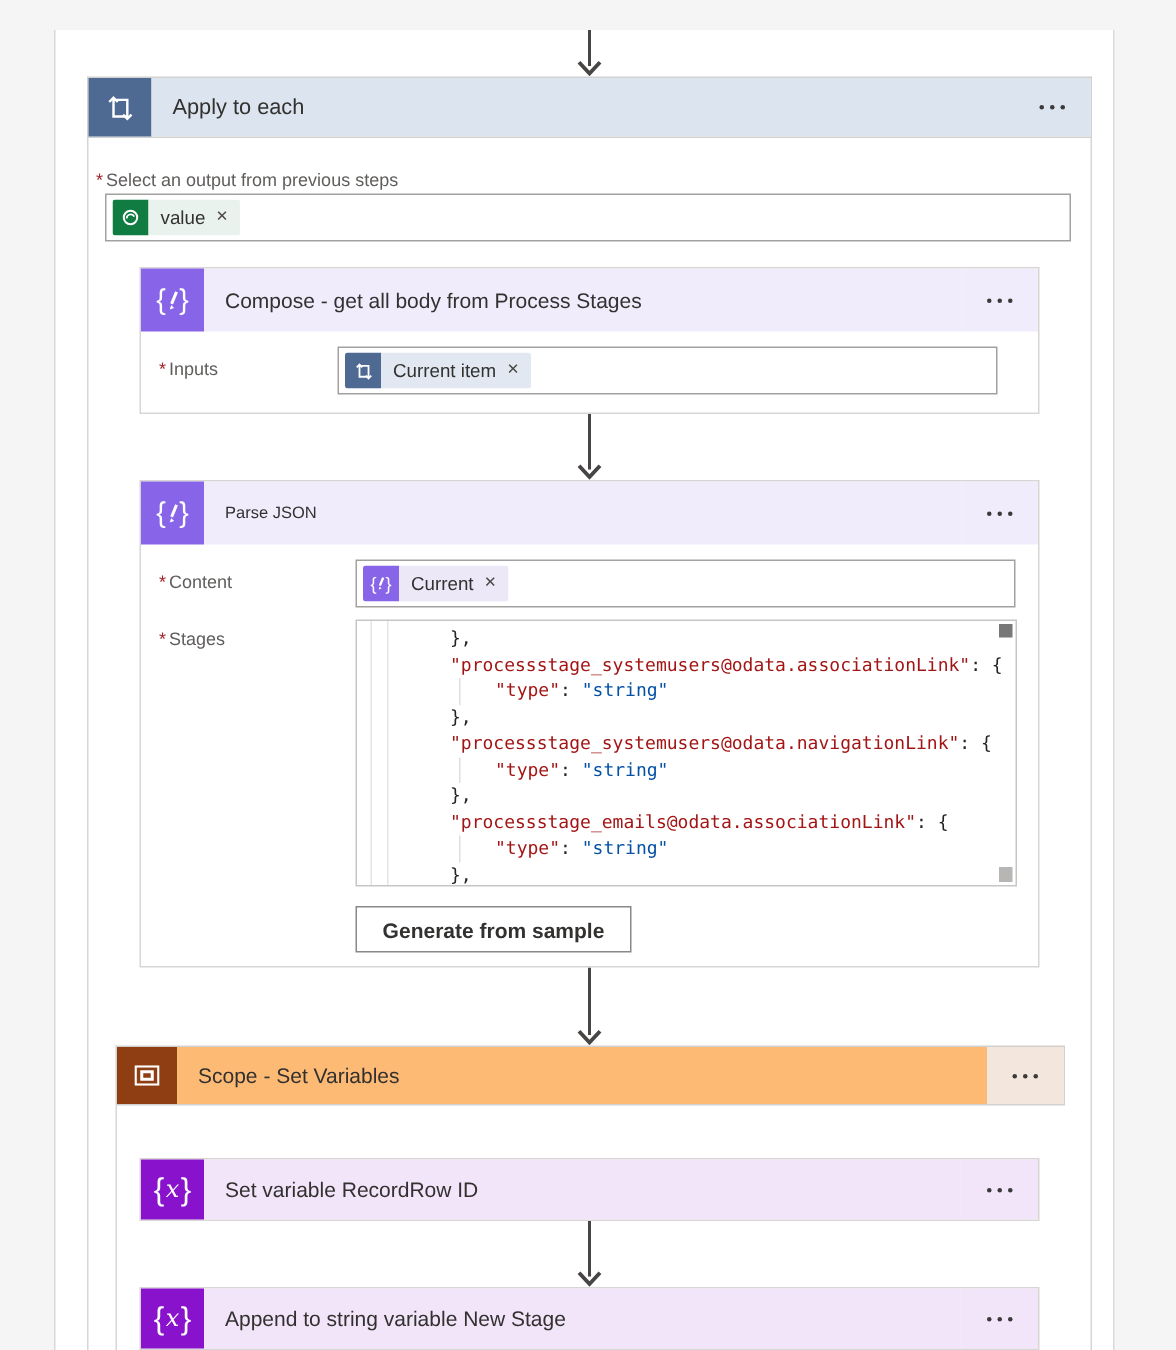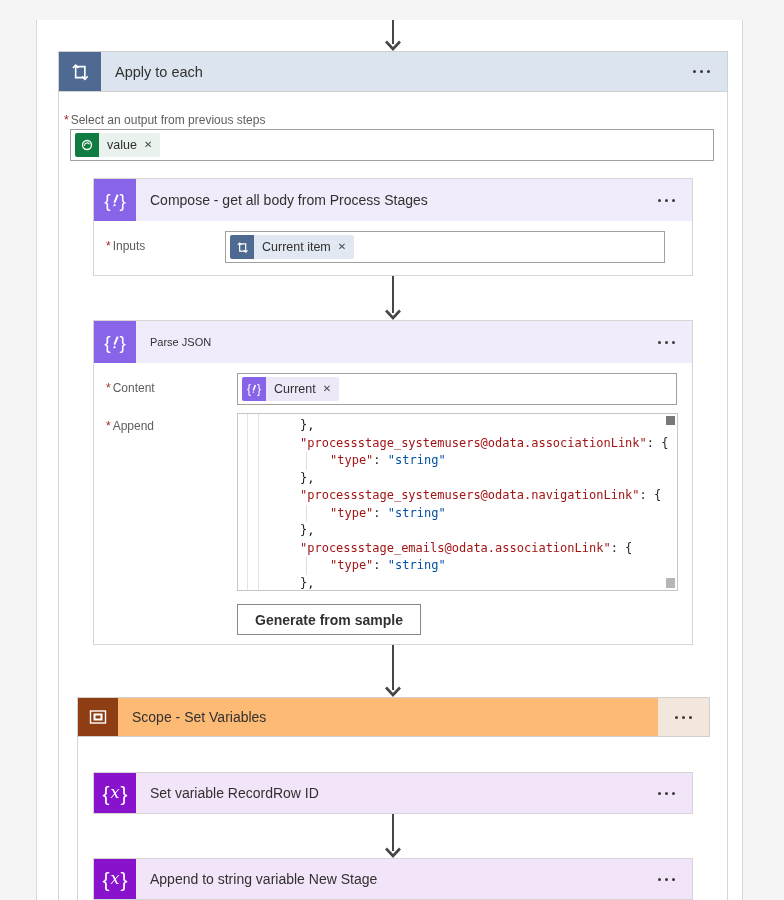--- a/index.html
+++ b/index.html
@@ -203,21 +203,21 @@
             </span>
         </div>
         <div class="t-label" style="background:#ece8f8;">
           <span>Current</span>
           <span class="t-dismiss">✕</span>
         </div>
       </div>
     </div>
 
     <div class="field-label" style="left:12px; top:98px;">
-      <span class="req">*</span><span>Append</span>
+      <span class="req">*</span><span>Stages</span>
     </div>
     <div class="schema-editor" style="left:143px; top:92px; width:441px; height:178px;">
       <div class="gutter-line" style="left:9px;"></div>
       <div class="gutter-line" style="left:20px;"></div>
       <div class="code-area">
           <div class="code-line" style="padding-left: 62px;"><span class="tok-p">},</span></div>
           <div class="code-line" style="padding-left: 62px;"><span class="tok-k">"processstage_systemusers@odata.associationLink"</span><span class="tok-p">: {</span></div>
           <div class="code-line" style="padding-left: 92px;"><span class="indent-guide"></span><span class="tok-k">"type"</span><span class="tok-p">: </span><span class="tok-s">"string"</span></div>
           <div class="code-line" style="padding-left: 62px;"><span class="tok-p">},</span></div>
           <div class="code-line" style="padding-left: 62px;"><span class="tok-k">"processstage_systemusers@odata.navigationLink"</span><span class="tok-p">: {</span></div>

